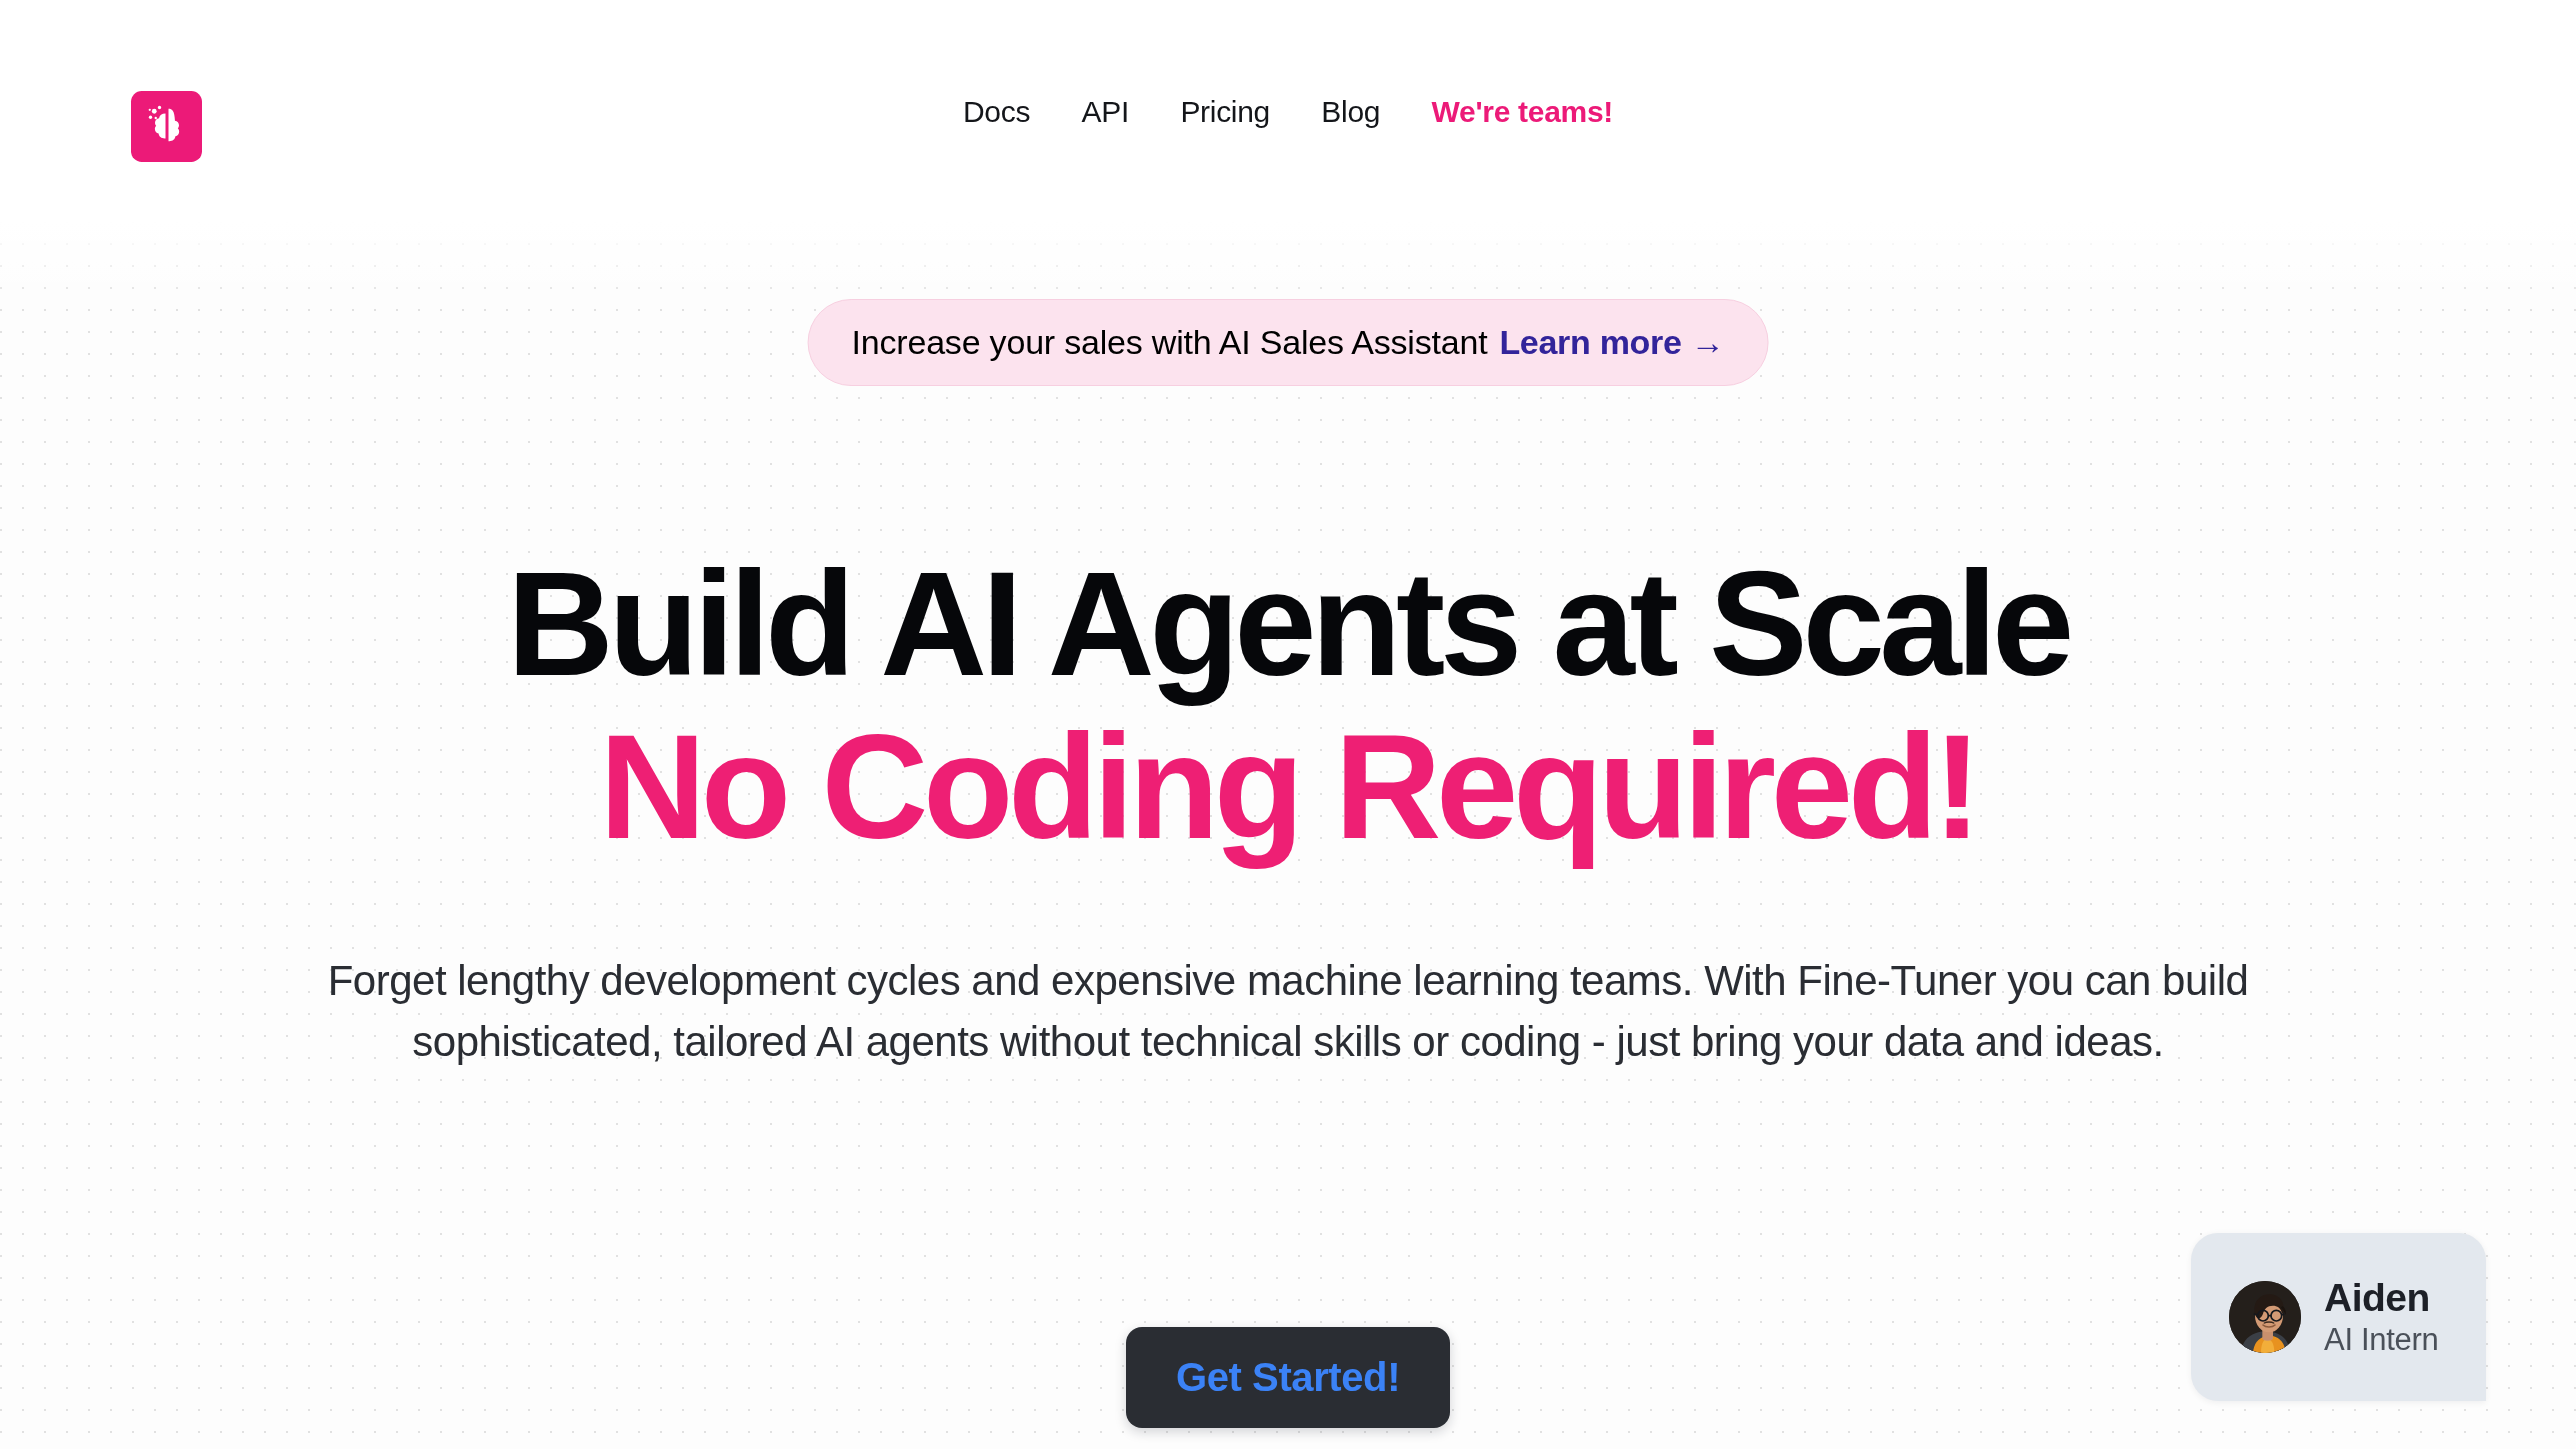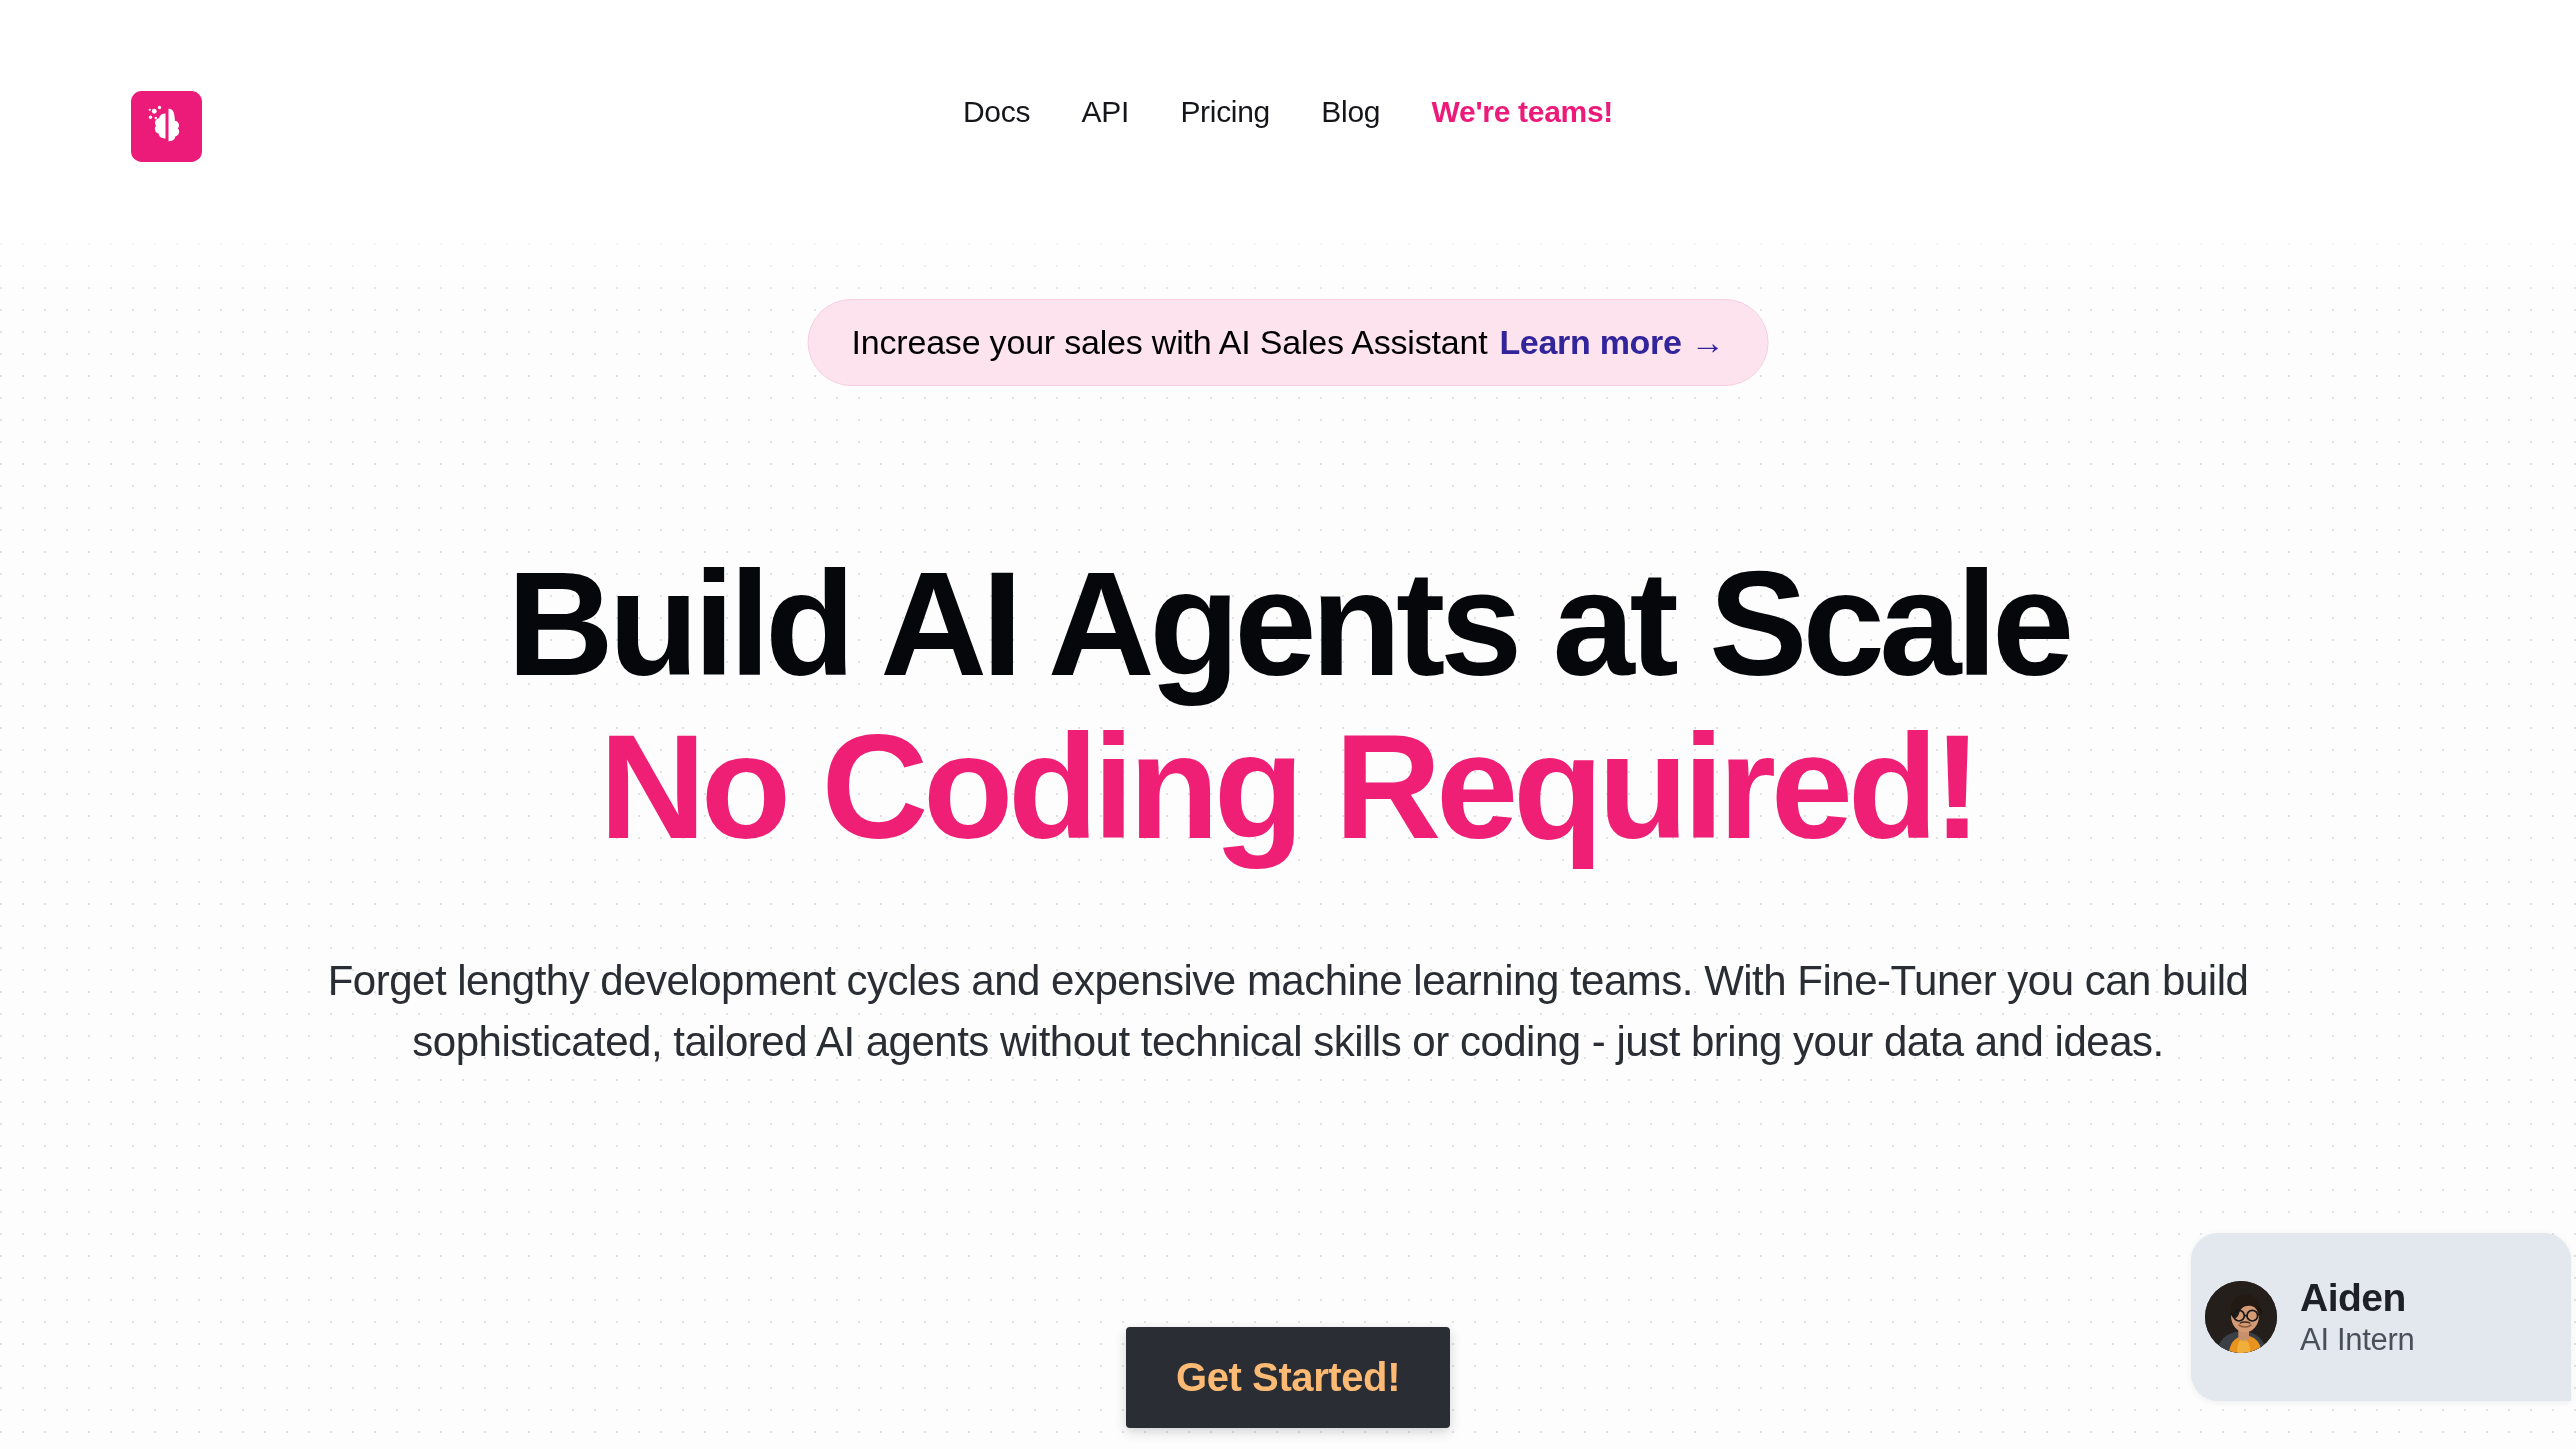--- a/index.html
+++ b/index.html
@@ -158,38 +158,38 @@
     position:absolute; left:0; top:1327px; width:2576px;
     display:flex; justify-content:center;
     z-index:2;
   }
   #cta {
     height:101px;
     padding:0 50px;
     display:flex; align-items:center; justify-content:center;
     background:#2a2d33;
     border:none;
-    border-radius:4px;
+    border-radius:16px;
     font-size:40px;
     font-weight:600;
-    color:#fdba74;
+    color:#3b82f6;
     letter-spacing:-0.4px;
     cursor:pointer;
     box-shadow:0 4px 12px rgba(16,24,40,.18);
     white-space:nowrap;
   }
 
   
   #chat {
     position:absolute; left:2191px; top:1233px;
-    width:380px; height:168px;
+    width:295px; height:168px;
     background:#e3e8ee;
     border-radius:27px 27px 0 27px;
     display:flex; align-items:center;
-    padding-left:14px;
+    padding-left:38px;
     gap:23px;
     cursor:pointer;
     z-index:6;
     box-shadow:0 1.3px 6.7px rgba(16,24,40,.06);
   }
   #chat-avatar {
     width:72px; height:72px;
     border-radius:50%;
     overflow:hidden;
     flex:0 0 auto;

